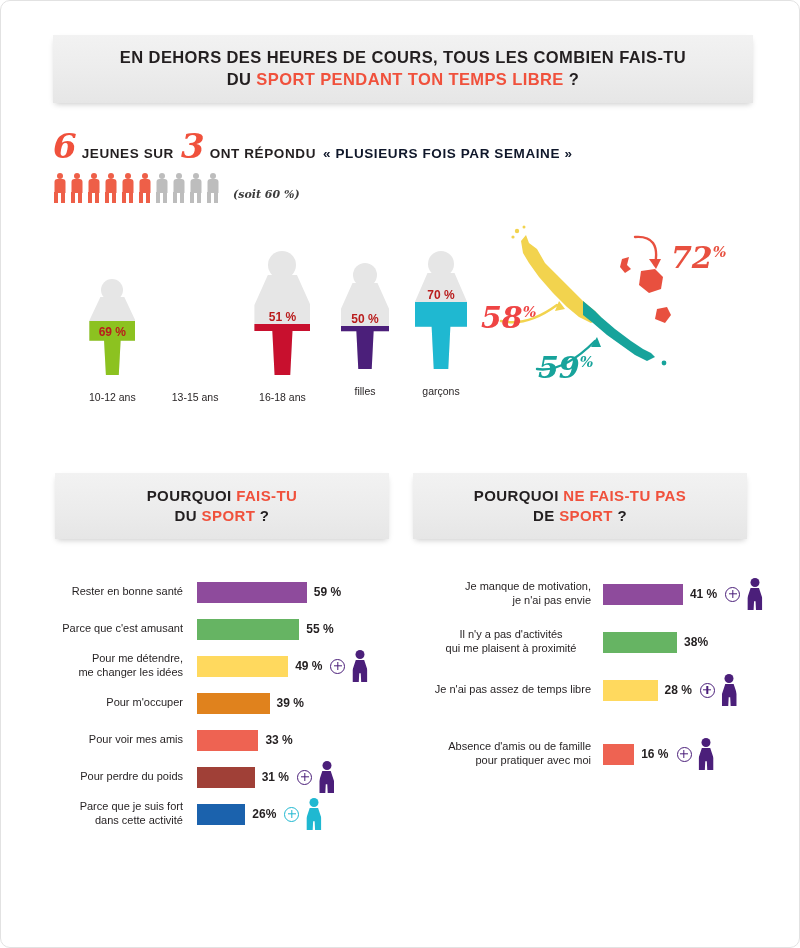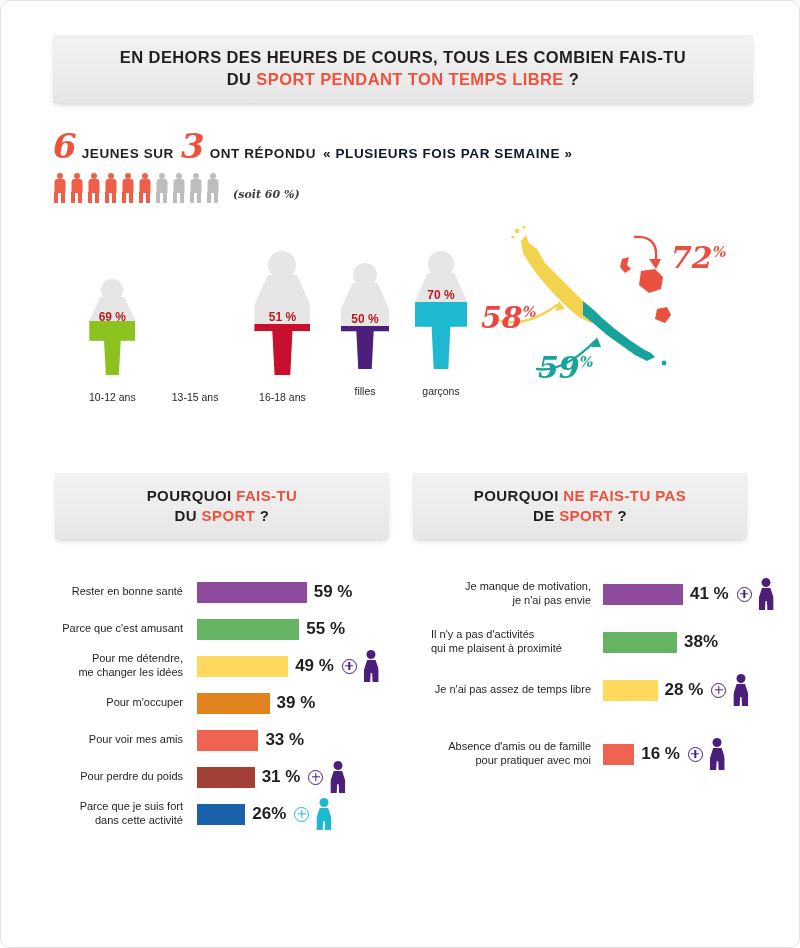--- a/index.html
+++ b/index.html
@@ -95,21 +95,21 @@
   .maplabel .pc { font-size: 0.48em; vertical-align: super; }
 
   
   .chart { position: absolute; }
   .row { position: absolute; left: 0; display: flex; align-items: center; }
   .rowlabel {
     text-align: right; font-size: 11px; color: #231f20; line-height: 1.25;
     white-space: pre-line;
   }
   .bar { height: 21px; }
-  .barval { font-size: 17px; font-weight: bold; color: #231f20; margin-left: 7px; white-space: nowrap; }
+  .barval { font-size: 12px; font-weight: bold; color: #231f20; margin-left: 7px; white-space: nowrap; }
 
   .plusicon {
     width: 15px; height: 15px; border-radius: 50%;
     border: 1.4px solid currentColor; position: relative; margin-left: 8px; flex: none;
   }
   .plusicon::before, .plusicon::after {
     content: ""; position: absolute; background: currentColor;
   }
   .plusicon::before { left: 50%; top: 2.5px; width: 1.4px; height: 8px; transform: translateX(-50%); }
   .plusicon::after { top: 50%; left: 2.5px; height: 1.4px; width: 8px; transform: translateY(-50%); }
@@ -210,21 +210,21 @@
   <span class="soit" id="soit-note">(soit 60 %)</span>
     </div>
 
   <div class="gauge-group" id="age-gauges" style="left:88px; top:250px;">
       <div class="gauge" style="margin-right: 36px;">
         <div class="fig-wrap" style="width:46px;height:104px;">
           <div style="position:absolute;left:50%;top:0;transform:translateX(-50%);width:22px;height:22px;border-radius:50%;background:#e6e6e6;"></div>
           <div style="position:absolute;left:0;top:18px;width:46px;height:78px;background:#e6e6e6;-webkit-clip-path:polygon(24% 0%, 76% 0%, 100% 30%, 100% 56%, 68% 56%, 64% 100%, 36% 100%, 32% 56%, 0% 56%, 0% 30%);clip-path:polygon(24% 0%, 76% 0%, 100% 30%, 100% 56%, 68% 56%, 64% 100%, 36% 100%, 32% 56%, 0% 56%, 0% 30%);overflow:hidden;">
             <div style="position:absolute;left:0;top:31%;width:100%;bottom:0;background:#8cc220;"></div>
           </div>
-          <div class="pctlabel" style="top:31px;">69 %</div>
+          <div class="pctlabel" style="top:46px;">69 %</div>
         </div>
         <div class="fig-label">10-12 ans</div>
       </div>
       <div class="gauge" style="margin-right: 36px;">
         <div class="fig-label">13-15 ans</div>
       </div>
       <div class="gauge" style="margin-right: 36px;">
         <div class="fig-wrap" style="width:56px;height:132px;">
           <div style="position:absolute;left:50%;top:0;transform:translateX(-50%);width:28px;height:28px;border-radius:50%;background:#e6e6e6;"></div>
           <div style="position:absolute;left:0;top:24px;width:56px;height:100px;background:#e6e6e6;-webkit-clip-path:polygon(24% 0%, 76% 0%, 100% 30%, 100% 56%, 68% 56%, 64% 100%, 36% 100%, 32% 56%, 0% 56%, 0% 30%);clip-path:polygon(24% 0%, 76% 0%, 100% 30%, 100% 56%, 68% 56%, 64% 100%, 36% 100%, 32% 56%, 0% 56%, 0% 30%);overflow:hidden;">
@@ -362,21 +362,21 @@
 je n'ai pas envie</div>
         <div class="bar" style="width: 79.95px; background: rgb(142, 75, 156);"></div>
         <div class="barval">41 %</div>
         <div class="plusicon" style="color: rgb(75, 31, 122);"></div>
         <div class="genderfig" style="color: rgb(75, 31, 122);">
           <span class="g-head"></span>
           <span class="g-body"></span>
         </div>
       </div>
       <div class="row" style="top: 48px; left: 430px; height: 26px;">
-        <div class="rowlabel" style="width: 160px; margin-right: 12px; text-align: left;">Il n'y a pas d'activités
+        <div class="rowlabel" style="width: 160px; margin-right: 12px; text-align: center;">Il n'y a pas d'activités
 qui me plaisent à proximité</div>
         <div class="bar" style="width: 74.1px; background: rgb(102, 180, 99);"></div>
         <div class="barval">38%</div>
       </div>
       <div class="row" style="top: 96px; left: 430px; height: 26px;">
         <div class="rowlabel" style="width: 160px; margin-right: 12px; text-align: right;">Je n'ai pas assez de temps libre</div>
         <div class="bar" style="width: 54.6px; background: rgb(255, 217, 94);"></div>
         <div class="barval">28 %</div>
         <div class="plusicon" style="color: rgb(75, 31, 122);"></div>
         <div class="genderfig" style="color: rgb(75, 31, 122);">

